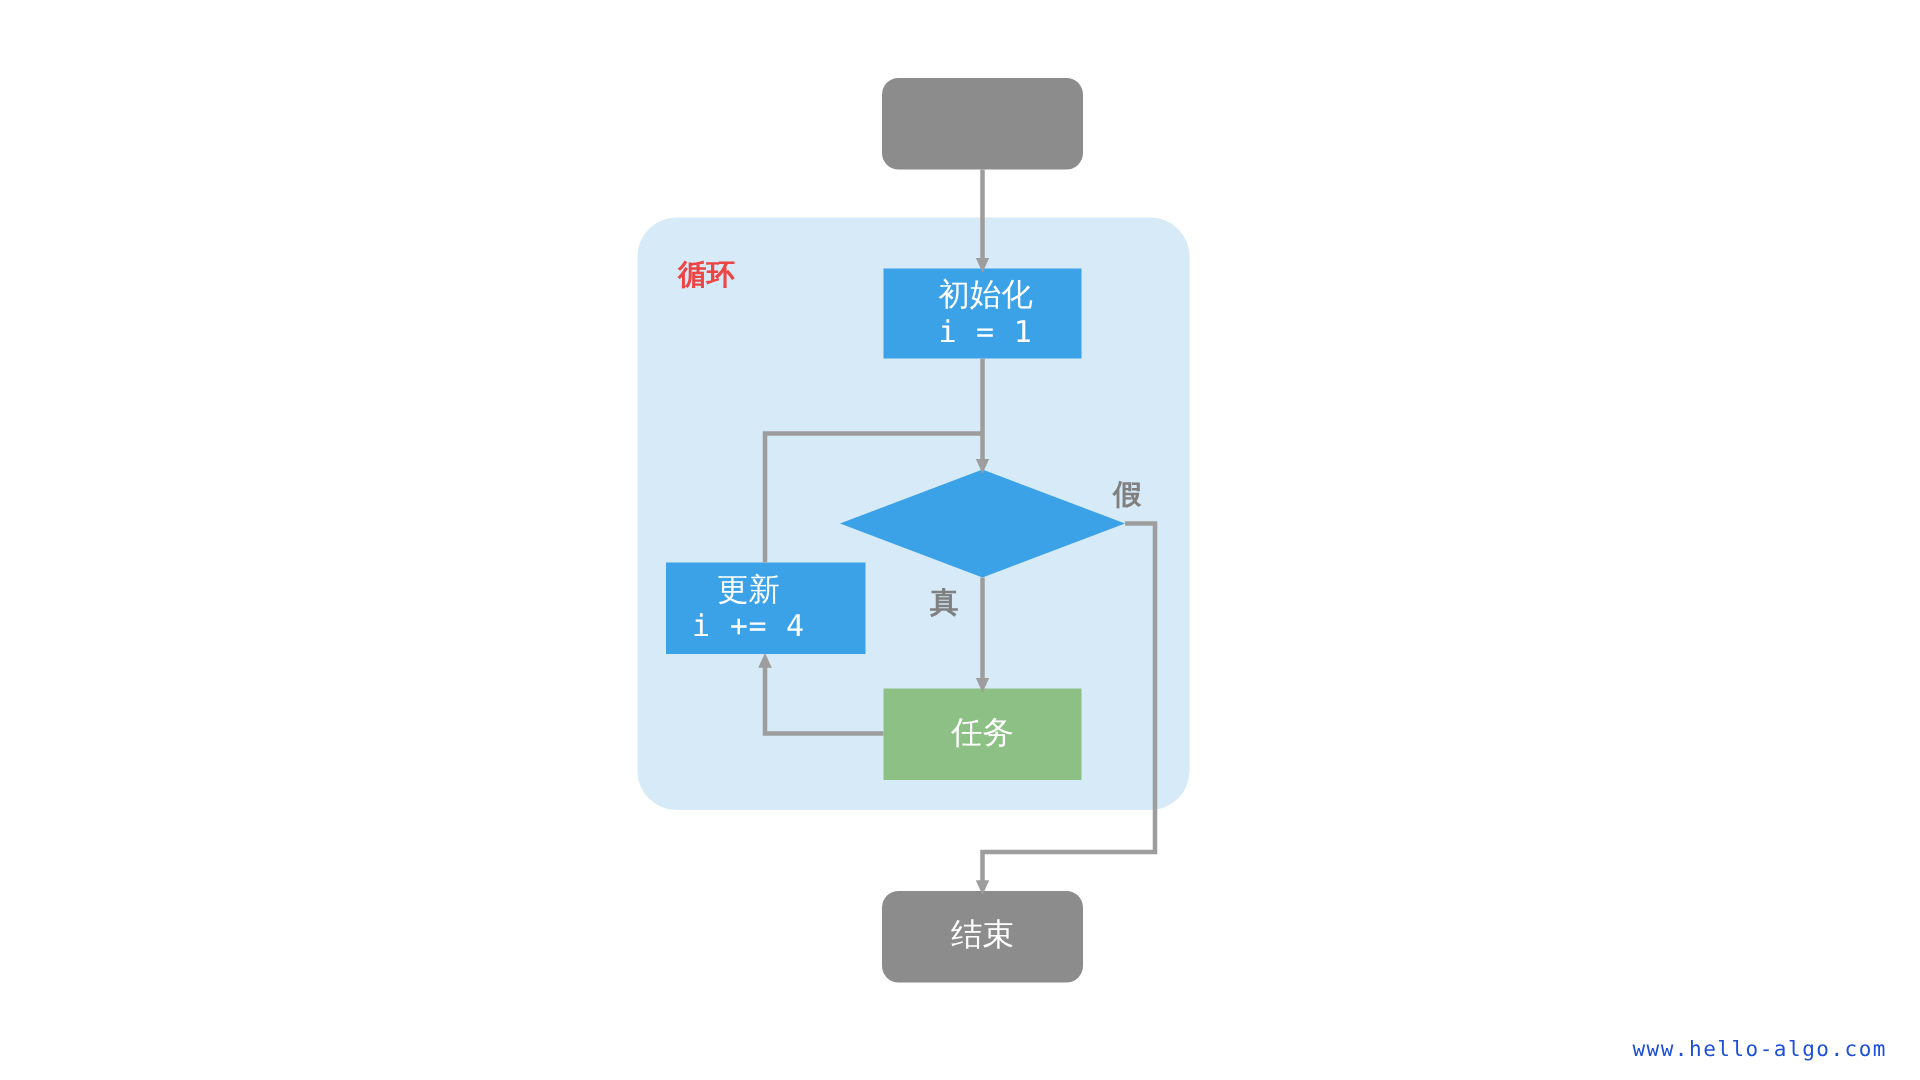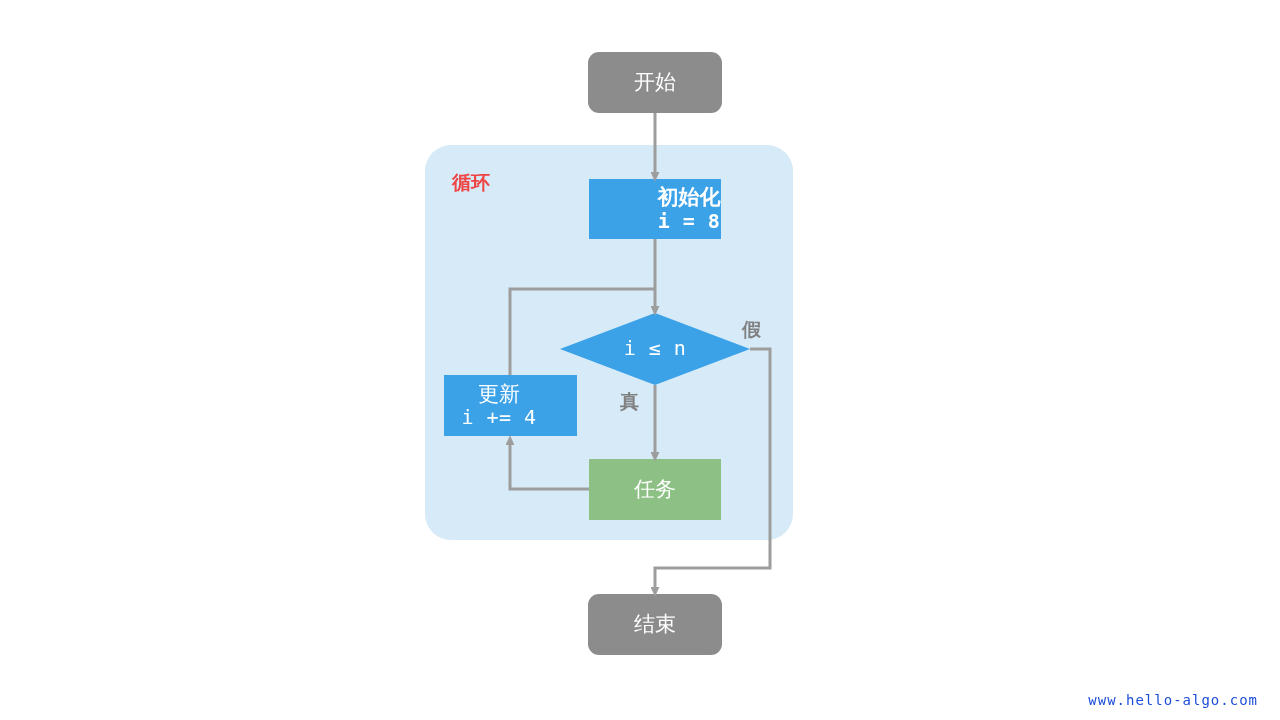--- a/index.html
+++ b/index.html
@@ -110,32 +110,26 @@
 
     <path d="M589,489 L510,489 L510,440" stroke="#9d9d9d" stroke-width="3" fill="none" marker-end="url(#arrowhead)"></path>
 
     <path d="M510,375 L510,289 L655,289" stroke="#9d9d9d" stroke-width="3" fill="none"></path>
 
     <path d="M750,349 L770,349 L770,568 L655,568 L655,592" stroke="#9d9d9d" stroke-width="3" fill="none" marker-end="url(#arrowhead)"></path>
   </svg>
 
   <div class="group-title" style="left:452px; top:170px;">循环</div>
 
-  <div class="node-label" style="left:588px; top:52px; width:134px; height:61px;">
-    <span class="line-cn">开始</span>
+
+  <div class="node-label" style="left:591px; top:179px; width:132px; height:60px;">
+    <span class="line-cn">初始化</span>
+    <span class="line-code">i = 1</span>
   </div>
 
-  <div class="node-label" style="left:623px; top:179px; width:132px; height:60px;font-weight:bold;">
-    <span class="line-cn">初始化</span>
-    <span class="line-code">i = 8</span>
-  </div>
-
-  <div class="node-label" style="left:560px; top:313px; width:190px; height:72px;">
-    <span class="line-code">i ≤ n</span>
-  </div>
 
   <div class="node-label" style="left:444px; top:375px; width:110px; height:61px;">
     <span class="line-cn">更新</span>
     <span class="line-code">i += 4</span>
   </div>
 
   <div class="node-label" style="left:589px; top:459px; width:132px; height:61px;">
     <span class="line-cn">任务</span>
   </div>
 

